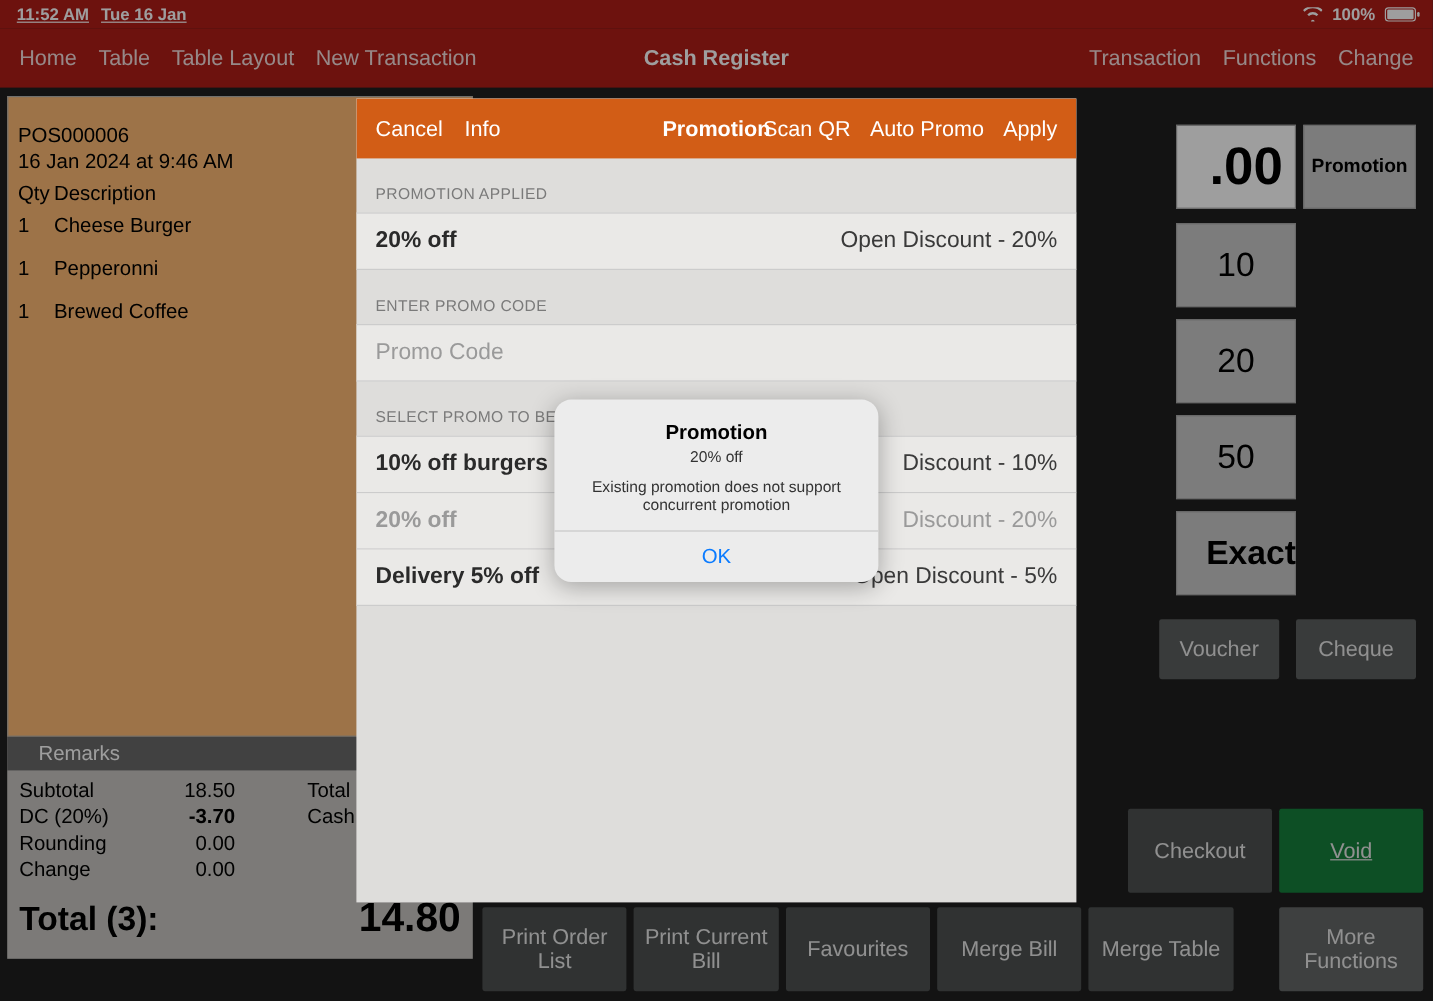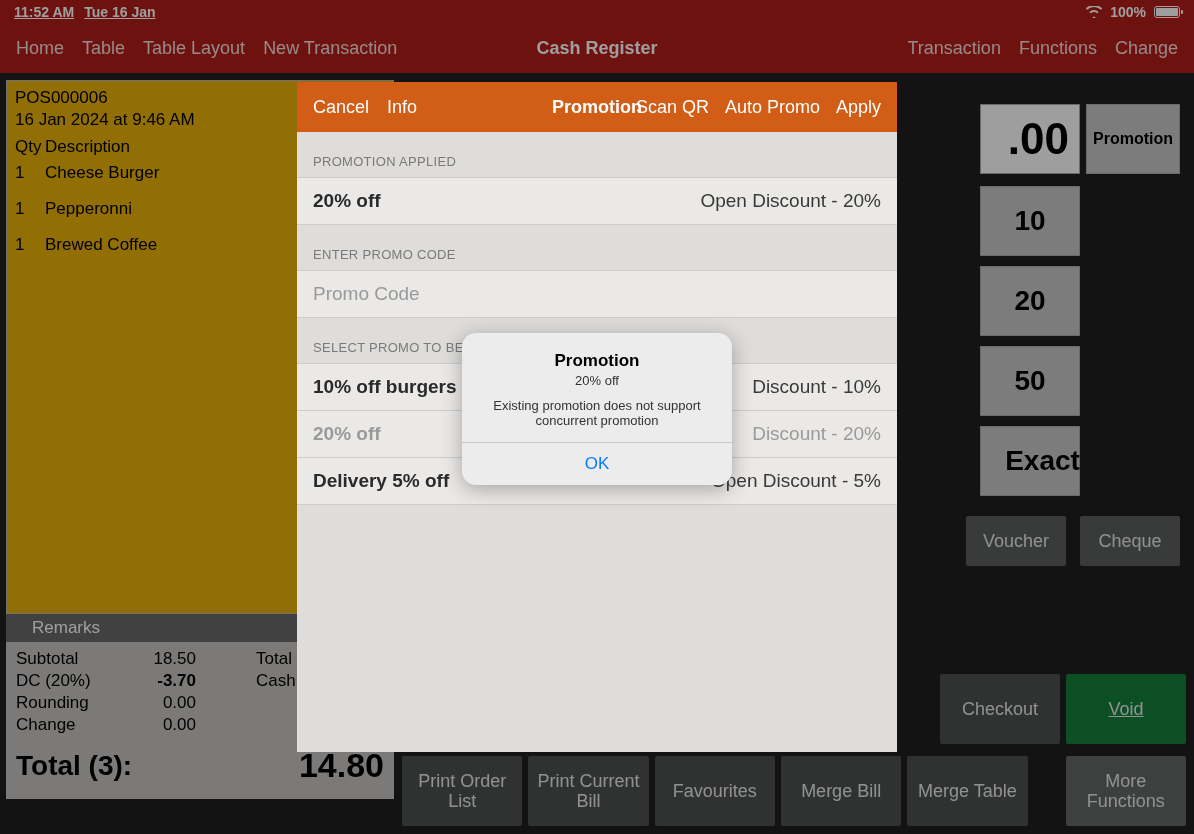--- a/index.html
+++ b/index.html
@@ -16,21 +16,21 @@
   .battery-fill { position:absolute; left:1px; top:1px; bottom:1px; right:1px; background:#fff; border-radius:1px; }
 
   
   .nav-bar { height: 49px; background: #b11d18; color: #fff; display: flex; align-items: center; padding: 0 16px; font-size: 18px; }
   .nav-left { display:flex; gap:18px; }
   .nav-center { position:absolute; left:50%; transform:translateX(-50%); font-weight:600; color:#fff; }
   .nav-right { margin-left:auto; display:flex; gap:18px; }
   .nav-link { color: rgba(255,255,255,0.85); }
 
   
-  .receipt { position:absolute; left:6px; top:80px; width:388px; height:534px; background:#eab308; border:1px solid #b9b6b0; padding:6px 8px; font-size:17px; color:#000; }
+  .receipt { position:absolute; left:6px; top:80px; width:388px; height:534px; background:#fdba74; border:1px solid #b9b6b0; padding:21px 8px; font-size:17px; color:#000; }
   .receipt-header { font-size:17px; line-height:22px; }
   .receipt-cols { display:flex; margin-top:6px; font-size:17px; }
   .receipt-items { margin-top:4px; }
   .receipt-row { display:flex; padding:2px 0 14px 0; }
   .qtycol { width:30px; }
   .desccol { flex:1; }
   .receipt-by { position:absolute; right:12px; top:28px; }
 
   
   .remarks { position:absolute; left:6px; top:614px; width:388px; background:#c8c6c2; }
@@ -43,21 +43,21 @@
   .tspacer { width:60px; }
   .tlabel2 { width:60px; }
   .grand { display:flex; justify-content:space-between; align-items:center; padding:10px 10px 14px 10px; font-size:28px; font-weight:600; color:#000; }
   .grand .amt { font-size:34px; font-weight:700; }
 
   
   .right-area { position:absolute; left:400px; right:6px; top:80px; bottom:8px; }
   .amount-box { position:absolute; right:108px; top:24px; width:100px; height:70px; background:#ffffff; border:1px solid #aaa; display:flex; align-items:center; justify-content:flex-end; padding-right:10px; font-size:44px; font-weight:700; }
   .promo-btn { position:absolute; right:8px; top:24px; width:94px; height:70px; background:#c9c9c9; border:1px solid #aaa; display:flex; align-items:center; justify-content:center; font-size:16px; font-weight:600; }
   .denom-col { position:absolute; right:108px; top:106px; width:100px; }
-  .denom-btn { height:70px; background:#c9c9c9; border:1px solid #aaa; display:flex; align-items:center; justify-content:center; font-size:28px; font-weight:700; margin-bottom:10px; }
+  .denom-btn { height:70px; background:#c9c9c9; border:1px solid #aaa; display:flex; align-items:center; justify-content:center; font-size:28px; font-weight:400; margin-bottom:10px; }
   .exact-btn { height:70px; background:#c9c9c9; border:1px solid #aaa; display:flex; align-items:center; justify-content:center; font-size:28px; font-weight:600;padding-left:25px; }
 
   .paytype-row { position:absolute; right:8px; top:436px; display:flex; gap:14px; }
   .paytype { height:50px; width:100px; background:#5c5f5f; color:#e9e9e9; display:flex; align-items:center; justify-content:center; font-size:18px; border-radius:2px; }
 
   .bottom-row { position:absolute; left:2px; right:2px; bottom:0; display:flex; gap:6px; }
   .bot-btn { flex:1; height:70px; background:#4e5252; color:#e9e9e9; display:flex; align-items:center; justify-content:center; text-align:center; font-size:18px; line-height:20px; border-radius:2px; padding:0 4px; }
   .bot-btn.void { background:#15803d;text-decoration:underline; }
   .bot-btn.more { background:#656868;margin-left:32px; }
 

